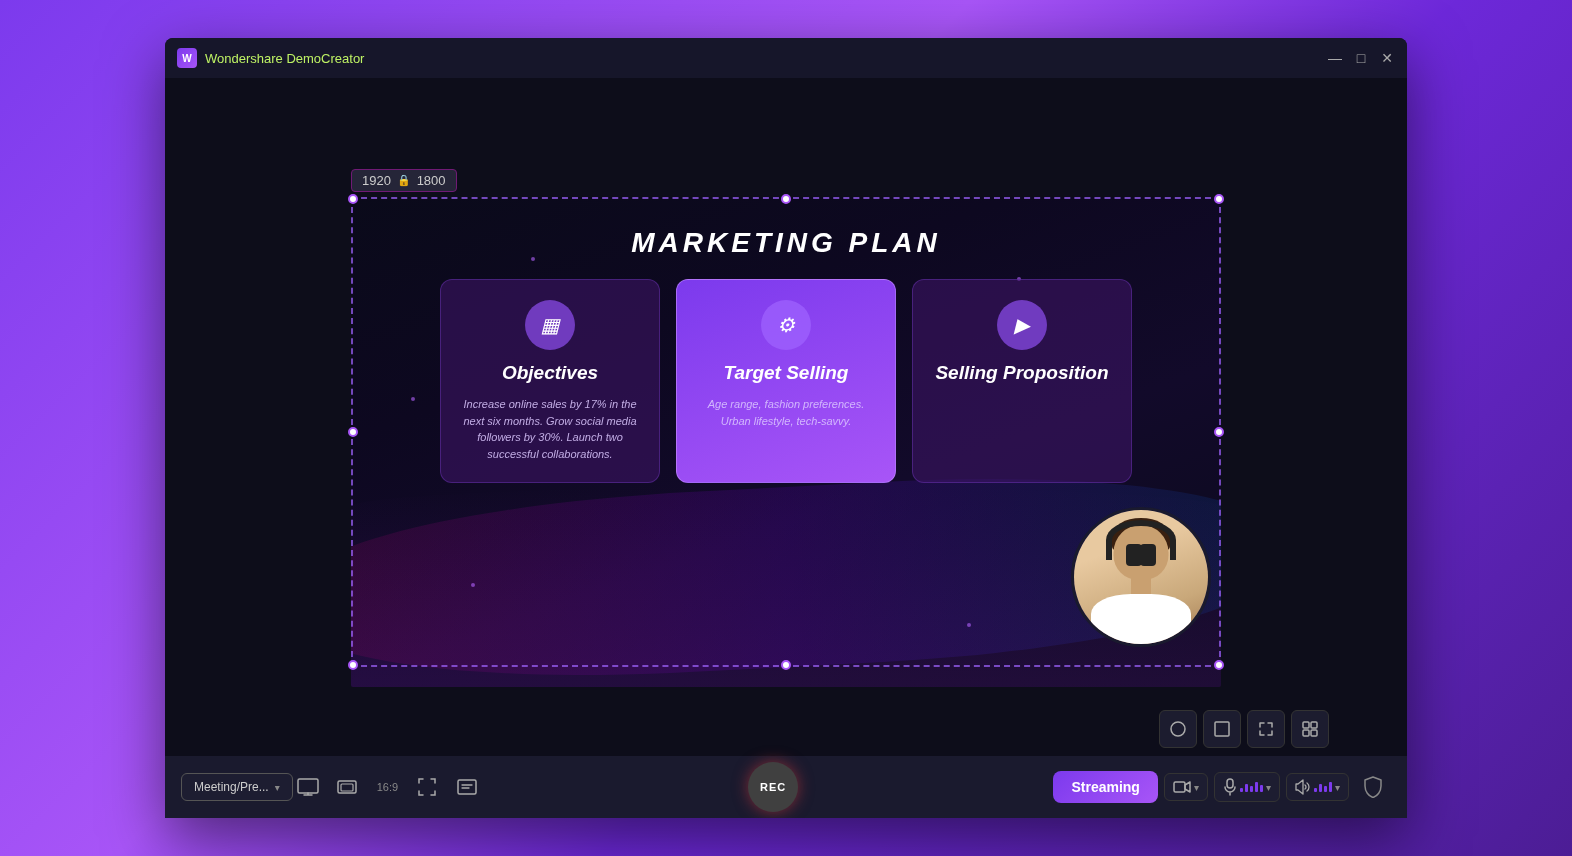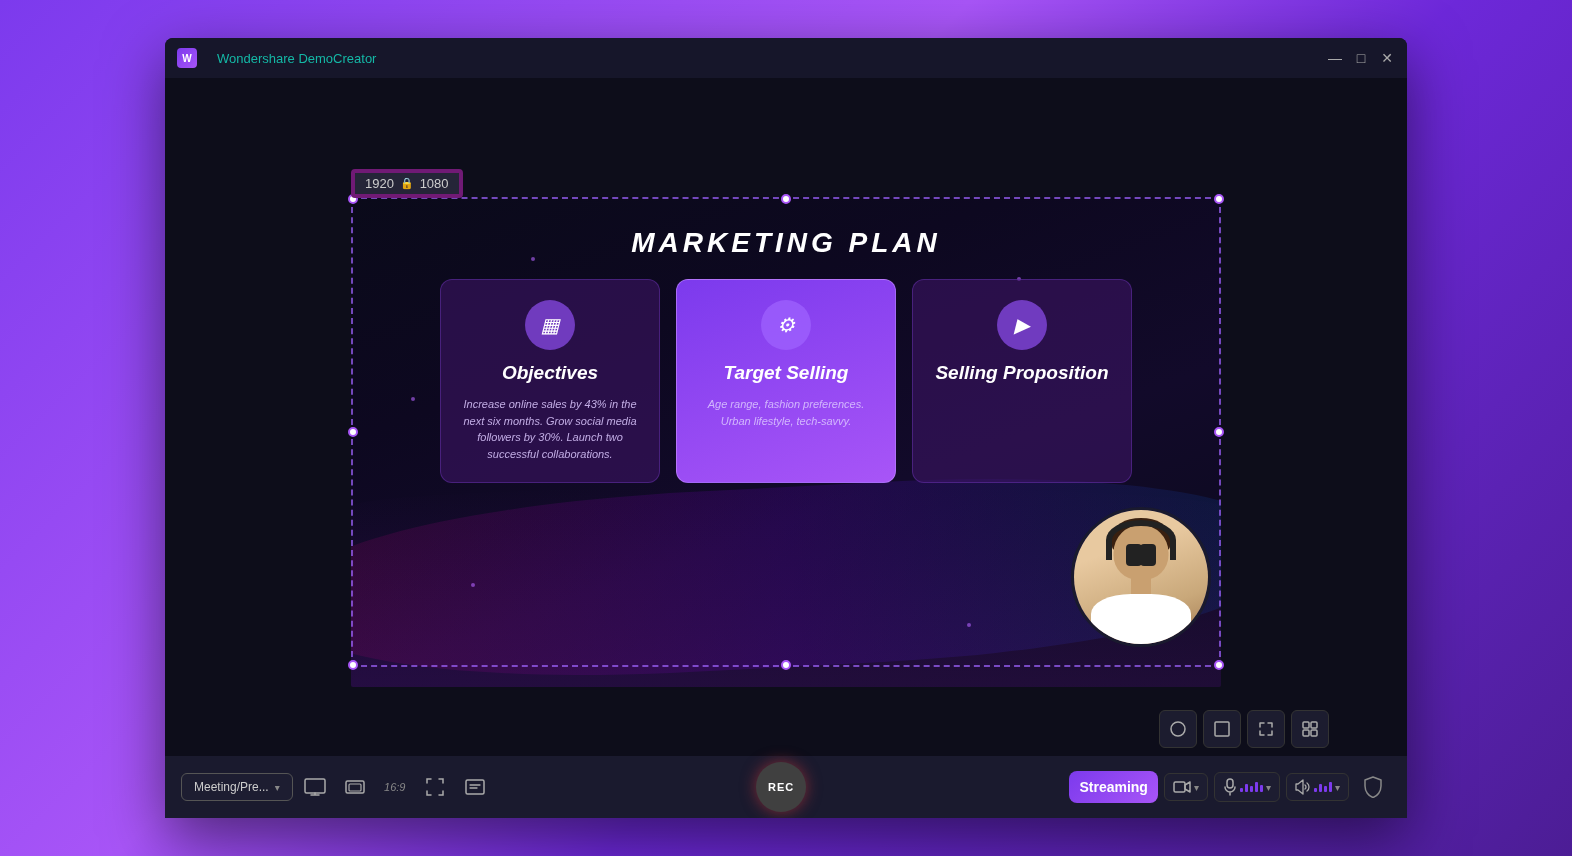--- a/index.html
+++ b/index.html
@@ -44,24 +44,23 @@
       border-radius: 4px;
       display: flex;
       align-items: center;
       justify-content: center;
       font-size: 10px;
       color: white;
       font-weight: bold;
     }
 
     .title-text {
-      color: #14b8a6;
+      color: #bef264;
       font-size: 13px;
       flex: 1;
-      margin-left: 12px;
     }
 
     .window-controls {
       display: flex;
       gap: 10px;
       align-items: center;
     }
 
     .win-btn {
       width: 16px;
@@ -99,21 +98,21 @@
       width: 870px;
       height: 490px;
     }
 
     
     .resolution-badge {
       position: absolute;
       top: -8px;
       left: 0;
       background: rgba(40,40,60,0.9);
-      border: 4px solid #701a75;
+      border: 1px solid #701a75;
       border-radius: 4px;
       padding: 3px 10px;
       display: flex;
       align-items: center;
       gap: 6px;
       font-size: 13px;
       color: #ccc;
       z-index: 10;
     }
 
@@ -401,26 +400,24 @@
       align-items: center;
       gap: 6px;
       cursor: pointer;
     }
 
     .toolbar-icon-btn {
       width: 36px;
       height: 36px;
       display: flex;
       align-items: center;
-      justify-content: center;
       color: #aaa;
       font-size: 18px;
       cursor: pointer;
       border-radius: 4px;
-      font-style: italic;
     }
 
     .rec-button {
       width: 50px;
       height: 50px;
       background: #404040;
       border-radius: 50%;
       display: flex;
       align-items: center;
       justify-content: center;
@@ -434,21 +431,21 @@
       font-size: 11px;
       font-weight: 900;
       letter-spacing: 1px;
     }
 
     .streaming-btn {
       background: linear-gradient(135deg, #7c3aed, #a855f7);
       color: white;
       border: none;
       border-radius: 8px;
-      padding: 8px 10px;
+      padding: 8px 18px;
       font-size: 14px;
       font-weight: 600;
       cursor: pointer;
       white-space: nowrap;
     }
 
     .mic-btn, .speaker-btn, .cam-btn {
       display: flex;
       align-items: center;
       gap: 3px;
@@ -525,21 +522,21 @@
 
   <div class="main-area">
 
     <div class="canvas-area">
 
       <div class="canvas-container">
 
         <div class="resolution-badge">
           <span>1920</span>
           <span class="lock-icon">🔒</span>
-          <span>1080</span>
+          <span>1800</span>
         </div>
 
         <div class="slide">
 
           <div class="bg-wave"></div>
           <div class="bg-wave-2"></div>
 
           <div class="dot" style="top:60px;left:180px;"></div>
           <div class="dot" style="top:80px;right:200px;"></div>
           <div class="dot" style="bottom:100px;left:120px;"></div>
@@ -548,21 +545,21 @@
 
           <div class="slide-title">MARKETING PLAN</div>
 
           <div class="cards-row">
 
             <div class="card">
               <div class="card-icon-wrap">
                 <span>▦</span>
               </div>
               <div class="card-title">Objectives</div>
-              <div class="card-body">Increase online sales by 43% in the next six months. Grow social media followers by 30%. Launch two successful collaborations.</div>
+              <div class="card-body">Increase online sales by 17% in the next six months. Grow social media followers by 30%. Launch two successful collaborations.</div>
             </div>
 
             <div class="card featured">
               <div class="card-icon-wrap">
                 <span>⚙</span>
               </div>
               <div class="card-title">Target Selling</div>
               <div class="card-body">Age range, fashion preferences. Urban lifestyle, tech-savvy.</div>
             </div>
 

